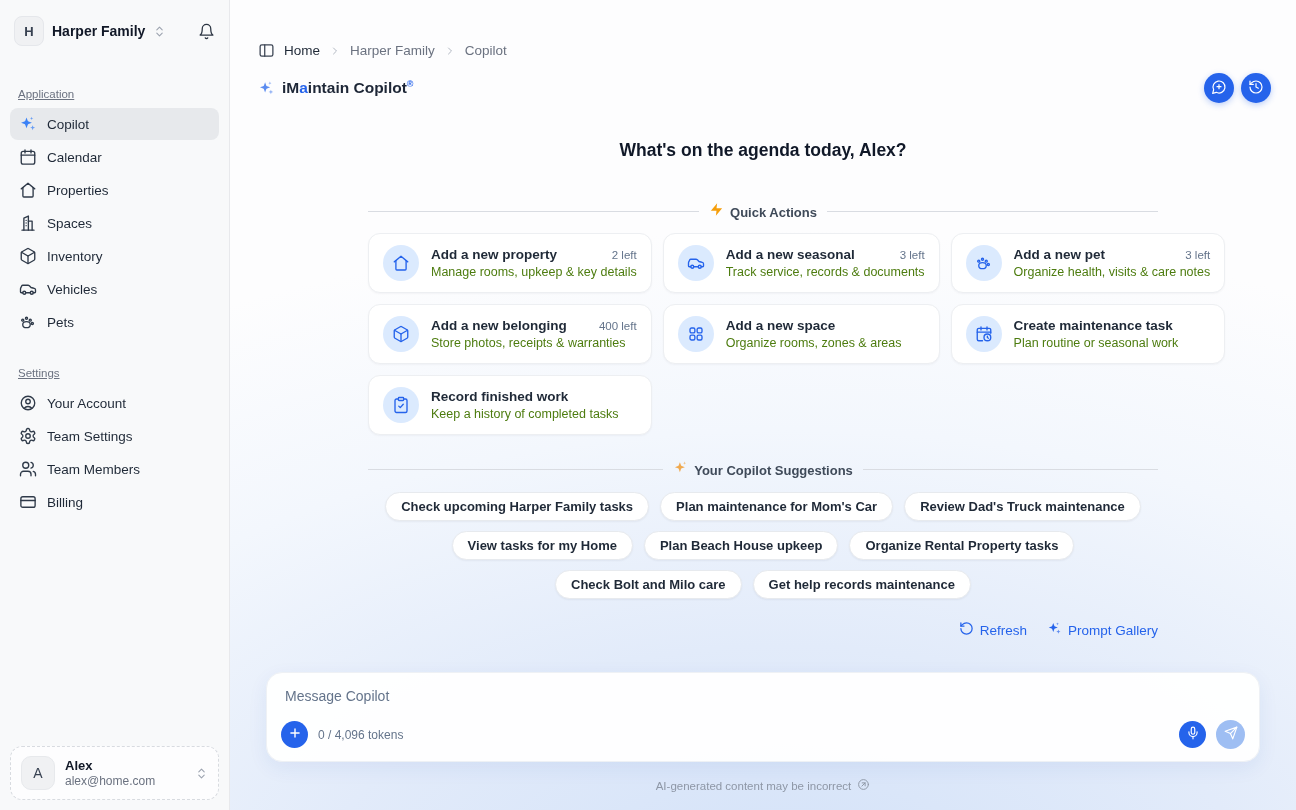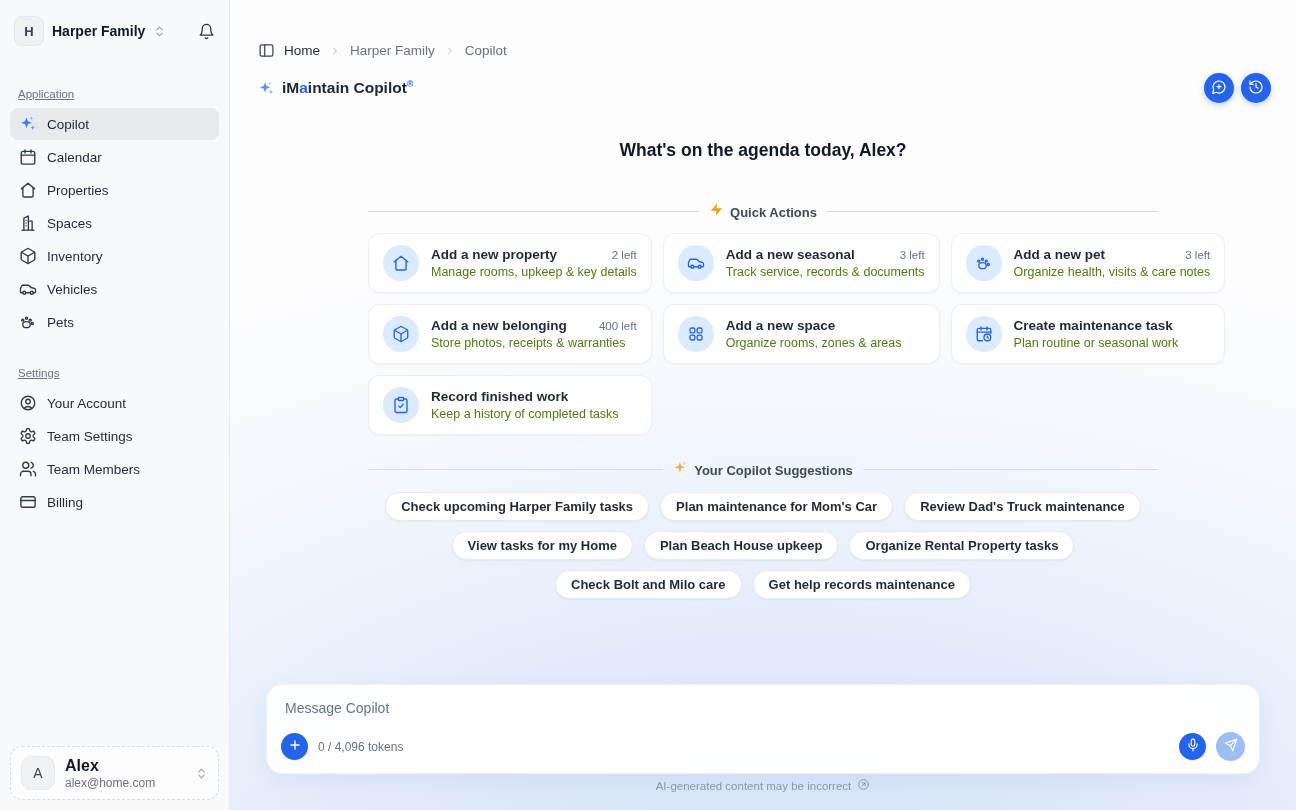--- a/index.html
+++ b/index.html
@@ -17,21 +17,21 @@
   .sec-label { font-size:11.5px; color:#6b7280; margin:10px 8px 8px 8px;text-decoration:underline; }
   .nav-item { display:flex; align-items:center; gap:10px; padding:7px 9px; border-radius:8px; cursor:pointer; margin-bottom:1px; }
   .nav-item.active { background:#e7e9ec; }
   .nav-item .nicon { width:18px; height:18px; display:flex; color:#2f3a49; flex:none; }
   .nav-item.active .nicon { color:#3b82f6; }
   .nav-item .nlabel { font-size:13.5px; color:#1f2937; }
   .nav-item svg { width:18px; height:18px; }
   .sec-gap { height:18px; }
   .user-card { margin-top:auto; border:1px dashed #d8dbe0; border-radius:12px; background:#fdfdfe; display:flex; align-items:center; gap:10px; padding:9px 10px; cursor:pointer; }
   .user-avatar { width:34px; height:34px; border-radius:10px; background:#f0f1f3; border:1px solid #e7e9ec; display:flex; align-items:center; justify-content:center; font-size:14px; color:#374151; }
-  .user-name { font-size:16px; font-weight:700; color:#111827; }
+  .user-name { font-size:13px; font-weight:700; color:#111827; }
   .user-email { font-size:12px; color:#6b7280; margin-top:1px; }
   .user-chev { margin-left:auto; color:#9ca3af; display:flex; }
 
   
   .main { position:relative; flex:1; height:810px; background:radial-gradient(130% 95% at 52% 112%, #d2e1f8 0%, #e2ebfa 34%, #f3f7fd 62%, #fdfdfe 88%); overflow:hidden; }
   .crumb-row { display:flex; align-items:center; gap:9px; margin:42px 0 0 28px; font-size:13.5px; }
   .crumb-toggle { color:#3c4554; display:flex; cursor:pointer; }
   .crumb-home { color:#1f2937; font-weight:500; cursor:pointer; }
   .crumb-mid, .crumb-cur { color:#6b7280; cursor:pointer; }
   .crumb-sep { color:#b2b8c2; display:flex; }
@@ -64,21 +64,21 @@
   .card-badge { margin-left:auto; font-size:11.5px; color:#64748b; padding-left:8px; white-space:nowrap; }
   .card-sub { font-size:12.5px; color:#4d7c0f; margin-top:3px; white-space:nowrap; }
 
   .pills { display:flex; flex-wrap:wrap; justify-content:center; gap:10px 11px; margin-top:14px; }
   .pill { background:#fff; border:1px solid #e7eaee; border-radius:999px; padding:6px 15px; font-size:13px; font-weight:600; color:#1f2937; cursor:pointer; box-shadow:0 1px 2px rgba(16,24,40,.05); white-space:nowrap; }
 
   .refresh-row { display:flex; justify-content:flex-end; align-items:center; gap:20px; margin-top:22px; }
   .link-btn { display:flex; align-items:center; gap:6px; color:#2563eb; font-size:13.5px; cursor:pointer; }
   .link-btn svg { width:15px; height:15px; }
 
-  .composer { position:absolute; left:36px; right:36px; bottom:36px; height:90px; background:rgba(255,255,255,.95); border:1px solid #eef1f5; border-radius:16px; box-shadow:0 6px 20px rgba(30,64,175,.07); display:flex; flex-direction:column; }
+  .composer { position:absolute; left:36px; right:36px; bottom:48px; height:90px; background:rgba(255,255,255,.95); border:1px solid #eef1f5; border-radius:16px; box-shadow:0 6px 20px rgba(30,64,175,.07); display:flex; flex-direction:column; }
   .composer textarea { flex:1; border:none; outline:none; resize:none; background:transparent; font-family:"Liberation Sans", sans-serif; font-size:14px; color:#1f2937; padding:15px 18px 0 18px; }
   .composer textarea::placeholder { color:#64748b; }
   .composer-bar { display:flex; align-items:center; gap:10px; padding:0 14px 12px 14px; }
   .c-circle { width:27px; height:27px; border-radius:50%; border:none; display:flex; align-items:center; justify-content:center; color:#fff; cursor:pointer; flex:none; }
   .c-plus, .c-mic { background:#2563eb; }
   .c-send { background:#9ebef3; width:29px; height:29px; }
   .c-circle svg { width:14px; height:14px; }
   .token-count { font-size:12px; color:#64748b; }
   .bar-spacer { flex:1; }
 
@@ -446,20 +446,37 @@
       <button class="pill">Check upcoming Harper Family tasks</button>
       <button class="pill">Plan maintenance for Mom's Car</button>
       <button class="pill">Review Dad's Truck maintenance</button>
       <button class="pill">View tasks for my Home</button>
       <button class="pill">Plan Beach House upkeep</button>
       <button class="pill">Organize Rental Property tasks</button>
       <button class="pill">Check Bolt and Milo care</button>
       <button class="pill">Get help records maintenance</button>
     </div>
 
+    <div class="refresh-row">
+      <span class="link-btn">
+        <span><svg viewBox="0 0 24 24" fill="none" stroke="currentColor" stroke-width="2" stroke-linecap="round" stroke-linejoin="round" width="15" height="15">
+              <path d="M3 12a9 9 0 1 0 9-9 9.75 9.75 0 0 0-6.74 2.74L3 8"></path>
+              <path d="M3 3v5h5"></path>
+            </svg></span>
+        <span>Refresh</span>
+      </span>
+      <span class="link-btn">
+        <span><svg viewBox="0 0 24 24" fill="currentColor" width="15" height="15">
+              <path d="M10 3.2l1.6 4.4a2 2 0 0 0 1.2 1.2l4.4 1.6-4.4 1.6a2 2 0 0 0-1.2 1.2L10 17.6l-1.6-4.4a2 2 0 0 0-1.2-1.2L2.8 10.4l4.4-1.6a2 2 0 0 0 1.2-1.2L10 3.2z"></path>
+              <path opacity=".7" d="M18.2 13.6l.9 2.4 2.4.9-2.4.9-.9 2.4-.9-2.4-2.4-.9 2.4-.9.9-2.4z"></path>
+              <path opacity=".7" d="M16.8 2.2l.6 1.7 1.7.6-1.7.6-.6 1.7-.6-1.7-1.7-.6 1.7-.6.6-1.7z"></path>
+            </svg></span>
+        <span>Prompt Gallery</span>
+      </span>
+    </div>
   </div>
 
   <div class="composer">
     <textarea placeholder="Message Copilot" style=""></textarea>
     <div class="composer-bar">
       <button class="c-circle c-plus">
         <span><svg viewBox="0 0 24 24" fill="none" stroke="#fff" stroke-width="2.4" stroke-linecap="round" width="14" height="14">
               <path d="M12 5v14M5 12h14"></path>
             </svg></span>
       </button>

